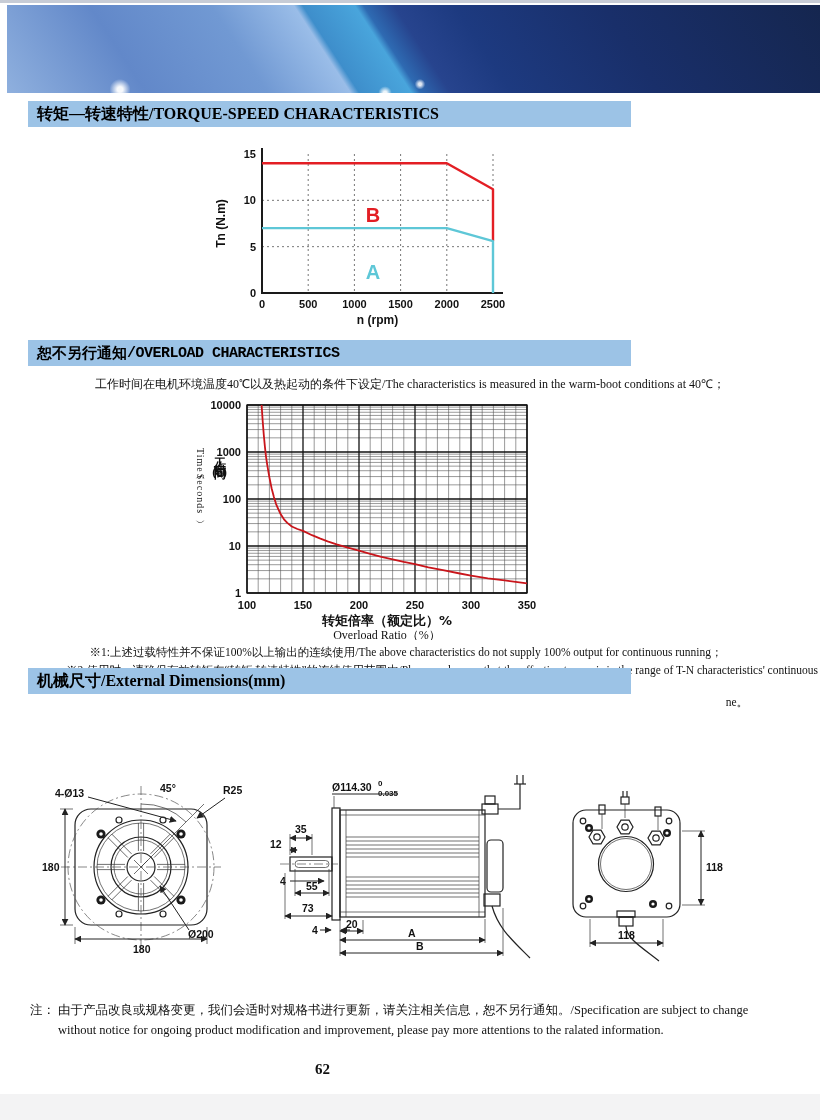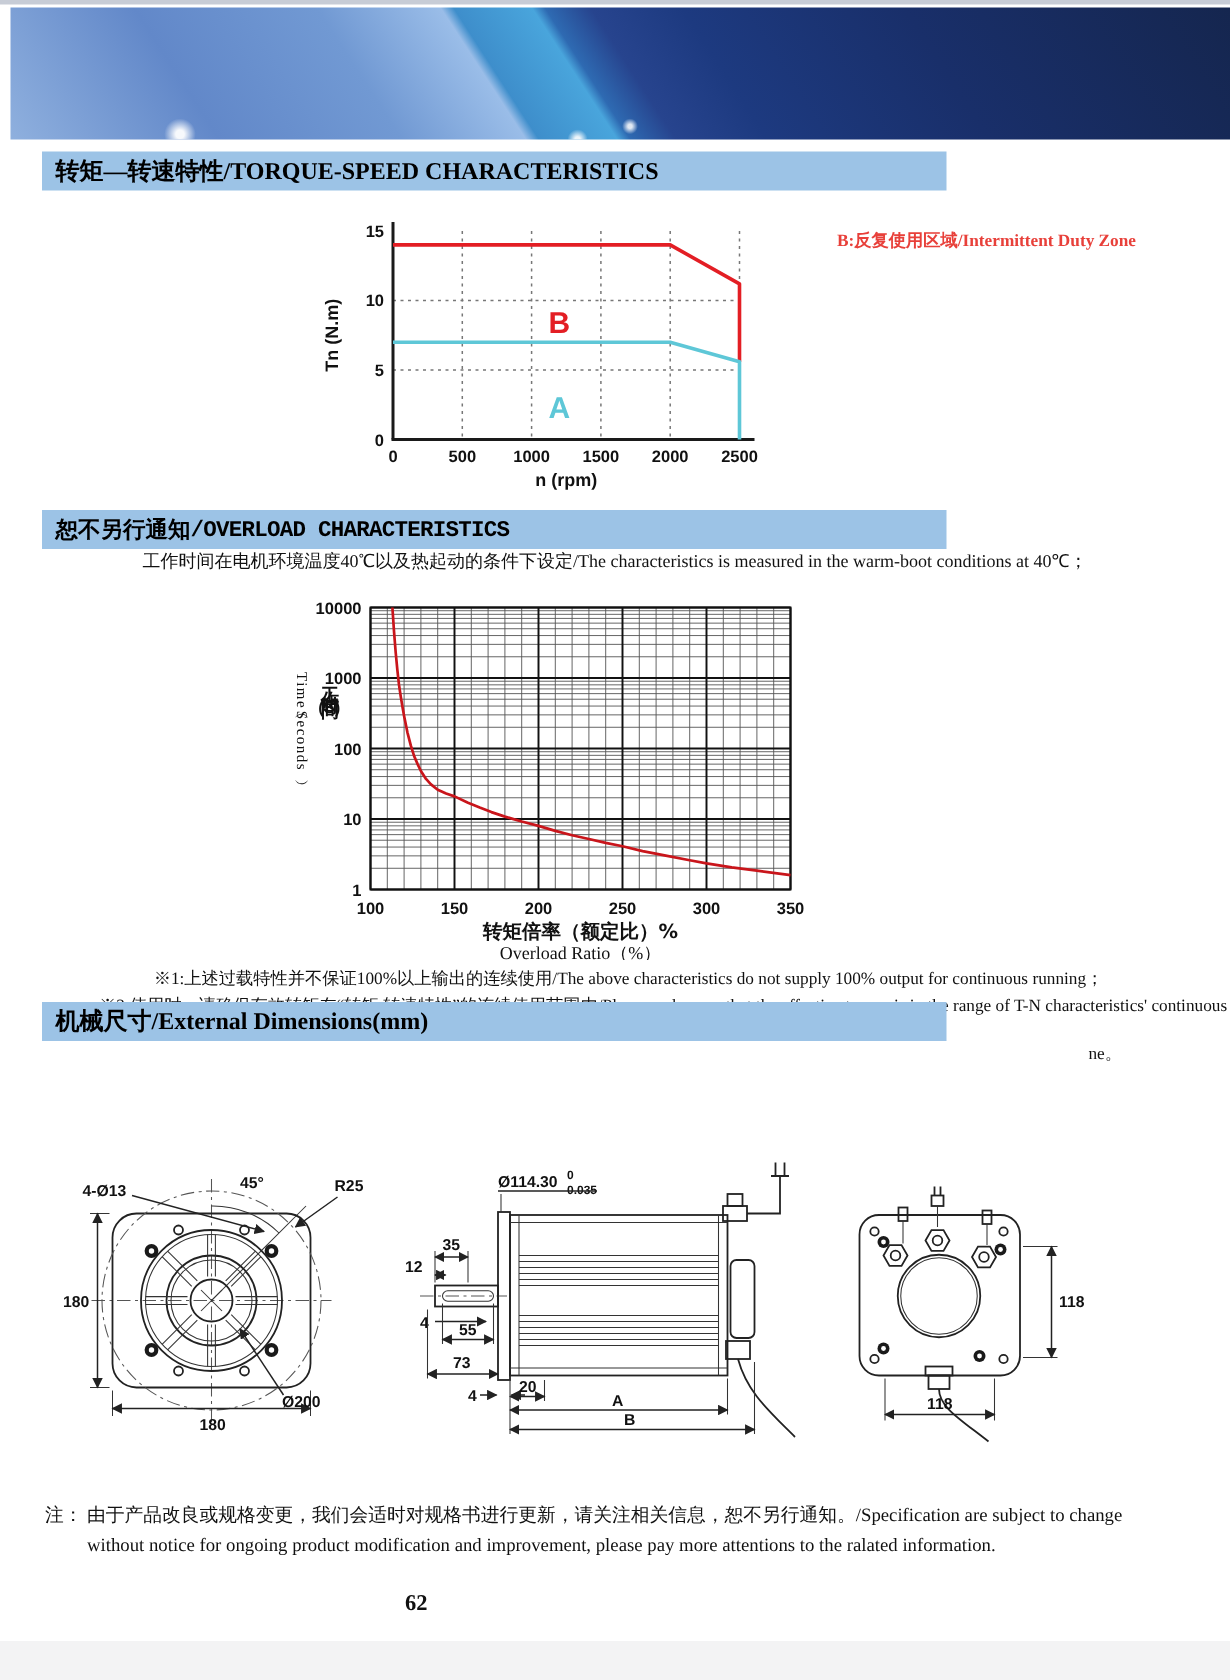--- a/index.html
+++ b/index.html
@@ -33,36 +33,36 @@
   .legend{left:558px;top:149px;font:bold 11.5px "Liberation Serif",serif;line-height:24px}
   .legend .l-a{color:#00a79d}
   .legend .l-b{color:#e8403a}
   .ylab-overload{left:193px;top:448px;display:flex;gap:4px;align-items:flex-start}
   .t-rot{writing-mode:vertical-rl;font:10px "Liberation Serif",serif;letter-spacing:1px}
   .zh-col{display:flex;flex-direction:column;align-items:center}
   .zh-vert{writing-mode:vertical-rl;text-orientation:upright;font:bold 12px "DejaVu Sans",sans-serif;letter-spacing:3px}
   .zh-unit{font:bold 11px "Liberation Sans",sans-serif;margin-top:6px}
   
   .note{font:11.5px "Liberation Serif",serif;color:#111;white-space:nowrap}
-  .note1{left:39px;width:760px;top:645px;text-align:center}
+  .note1{left:26px;width:760px;top:645px;text-align:center}
   .note2{left:66px;top:663px}
   .note2cont{right:72px;top:695px}
   .note2dash{left:221px;top:684px}
-  .subtitle{left:95px;top:365px;font:12px "Liberation Serif",serif}
+  .subtitle{left:95px;top:375px;font:12px "Liberation Serif",serif}
   
   .dimline{stroke:#222;stroke-width:1;fill:none}
   .draw{stroke:#222;stroke-width:1.2;fill:none}
   .thin{stroke:#333;stroke-width:.7;fill:none}
   .cdash{stroke:#555;stroke-width:.7;stroke-dasharray:9 3 2 3;fill:none}
   .dim-text{font:600 10.5px "Liberation Sans",sans-serif;fill:#111}
   .dim-small{font:600 8px "Liberation Sans",sans-serif;fill:#111}
   
   .footnote{left:30px;top:1000px;width:732px;display:flex;font:12.5px "Liberation Serif",serif;line-height:1.6}
   .footnote .lbl{flex:0 0 28px}
-  .pagenum{left:270px;top:1061px;width:60px;text-align:left;font:bold 15px "Liberation Serif",serif}
+  .pagenum{left:270px;top:1061px;width:60px;text-align:right;font:bold 15px "Liberation Serif",serif}
   .bottom-strip{left:0;top:1094px;width:820px;height:26px;background:#f3f3f4}
 </style>
 </head>
 <body>
 
 <div class="abs top-edge"></div>
 <div class="abs banner"></div>
 
 <div class="abs bar bar1">
   <span>转矩—转速特性/TORQUE-SPEED CHARACTERISTICS</span>
@@ -90,21 +90,20 @@
     <text x="281" y="168" text-anchor="middle" class="svgtick">2500</text>
     <polyline points="50,23.26666666666665 234.8,23.26666666666665 281,49.21333333333334 281,101.10666666666667" fill="none" stroke="#e31e24" stroke-width="2.4" stroke-linejoin="round"></polyline>
     <polyline points="50,88.13333333333333 234.8,88.13333333333333 281,101.10666666666667 281,153" fill="none" stroke="#5ec7d7" stroke-width="2.4" stroke-linejoin="round"></polyline>
     <text x="160.88" y="82.16" text-anchor="middle" class="zone" fill="#e31e24">B</text>
     <text x="160.88" y="138.68666666666667" text-anchor="middle" class="zone" fill="#5ec7d7">A</text>
     <text x="165.5" y="184" text-anchor="middle" class="axis-label">n (rpm)</text>
     <text x="13" y="83.5" text-anchor="middle" class="axis-label" transform="rotate(-90 13 83.5)">Tn (N.m)</text>
   </svg>
 
 <div class="abs legend">
-  <div class="l-b">B:反复使用区域/Intermittent Duty Zone</div>
 </div>
 
 <div class="abs bar bar2">
   <span class="zh">恕不另行通知</span>
     <span class="en">/OVERLOAD CHARACTERISTICS</span>
 </div>
 
 <div class="abs subtitle">工作时间在电机环境温度40℃以及热起动的条件下设定/The characteristics is measured in the warm-boot conditions at 40℃；</div>
 
 <svg class="abs" style="left:185px;top:390px" width="360" height="250" id="overload-chart">

